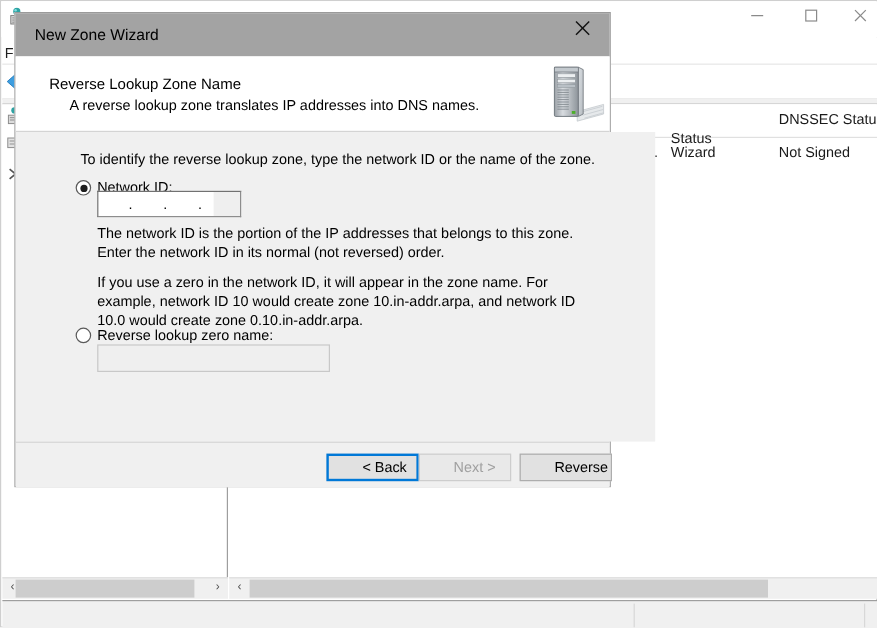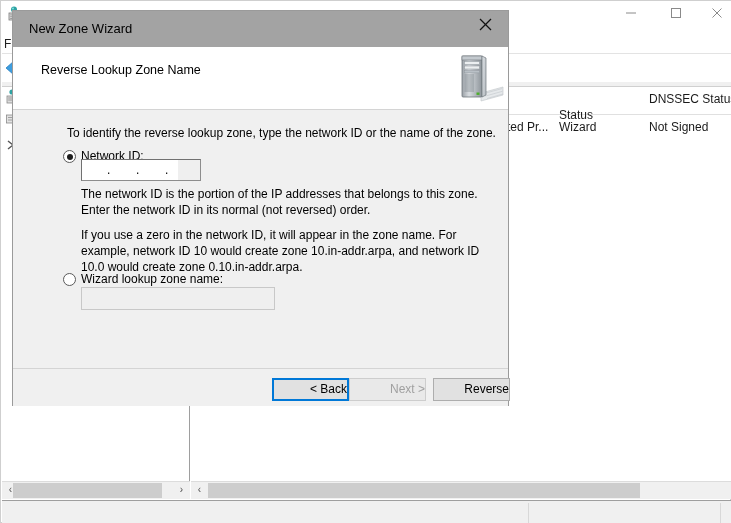--- a/index.html
+++ b/index.html
@@ -235,20 +235,21 @@
     position: absolute;
     left: 438px; top: 38px;
     width: 56px; height: 56px;
   }
 
   #wz-body {
     position: absolute;
     left: 0; top: 99px;
     width: 495px; height: 258px;
     background: #f0f0f0;
+    padding-left: 38px;
   }
   #wz-intro {
     position: absolute;
     left: 54px; top: 16px;
     font-size: 12px;
     color: #000000;
     white-space: nowrap;
   }
 
   .radio-row {
@@ -340,23 +341,24 @@
   .wzbtn {
     position: absolute;
     top: 9px;
     width: 77px; height: 23px;
     font-family: "Liberation Sans", sans-serif;
     font-size: 12px;
     color: #000000;
     background: #e1e1e1;
     border: 1px solid #adadad;
     box-sizing: border-box;
-    text-align: right;
+    text-align: left;
     line-height: 21px;
     cursor: default;
+    padding-left: 28px;
   }
   #btn-back  { left: 259px; border: 2px solid #0078d7; line-height: 19px; background: #e1e1e1; }
   #btn-next  { left: 336px; color: #a0a0a0; background: #e9e9e9; border-color: #cdcdcd; }
   #btn-cancel{ left: 420px; }
 </style>
 </head>
 <body>
 
 <div id="bg-window">
 
@@ -462,20 +464,21 @@
     <div id="wz-close">
       <svg width="13" height="13" viewBox="0 0 13 13">
         <line x1="1" y1="1" x2="12" y2="12" stroke="#111" stroke-width="1.2"></line>
         <line x1="12" y1="1" x2="1" y2="12" stroke="#111" stroke-width="1.2"></line>
       </svg>
     </div>
   </div>
 
   <div id="wz-banner">
     <span id="wz-head">Reverse Lookup Zone Name</span>
+    <span id="wz-sub">A reverse lookup zone translates IP addresses into DNS names.</span>
   </div>
 
   <div id="wz-server-icon">
     <svg width="56" height="56" viewBox="0 0 56 56">
       <defs>
         <linearGradient id="tg" x1="0" y1="0" x2="1" y2="0">
           <stop offset="0%" stop-color="#9aa0a6"></stop>
           <stop offset="35%" stop-color="#d8dce0"></stop>
           <stop offset="100%" stop-color="#8d949a"></stop>
         </linearGradient>
@@ -523,21 +526,21 @@
     <div class="radio-row" style="top:39px;">
       <span class="radio checked"></span>
       <span class="radio-label">Network ID:</span>
     </div>
 
     <div class="help-text" style="top:76px;">The network ID is the portion of the IP addresses that belongs to this zone. Enter the network ID in its normal (not reversed) order.</div>
     <div class="help-text" style="top:117px;">If you use a zero in the network ID, it will appear in the zone name. For example, network ID 10 would create zone 10.in-addr.arpa, and network ID 10.0 would create zone 0.10.in-addr.arpa.</div>
 
     <div class="radio-row" style="top:162px;">
       <span class="radio"></span>
-      <span class="radio-label">Wizard lookup zone name:</span>
+      <span class="radio-label">Reverse lookup zero name:</span>
     </div>
   </div>
 
   <div id="ip-field">
     <span class="greypart"></span>
     <span class="ipseg" style="left:2px;  width:22px;"></span>
     <span class="ipdot" style="left:25px;">.</span>
     <span class="ipseg" style="left:30px; width:22px;"></span>
     <span class="ipdot" style="left:54px;">.</span>
     <span class="ipseg" style="left:59px; width:22px;"></span>

